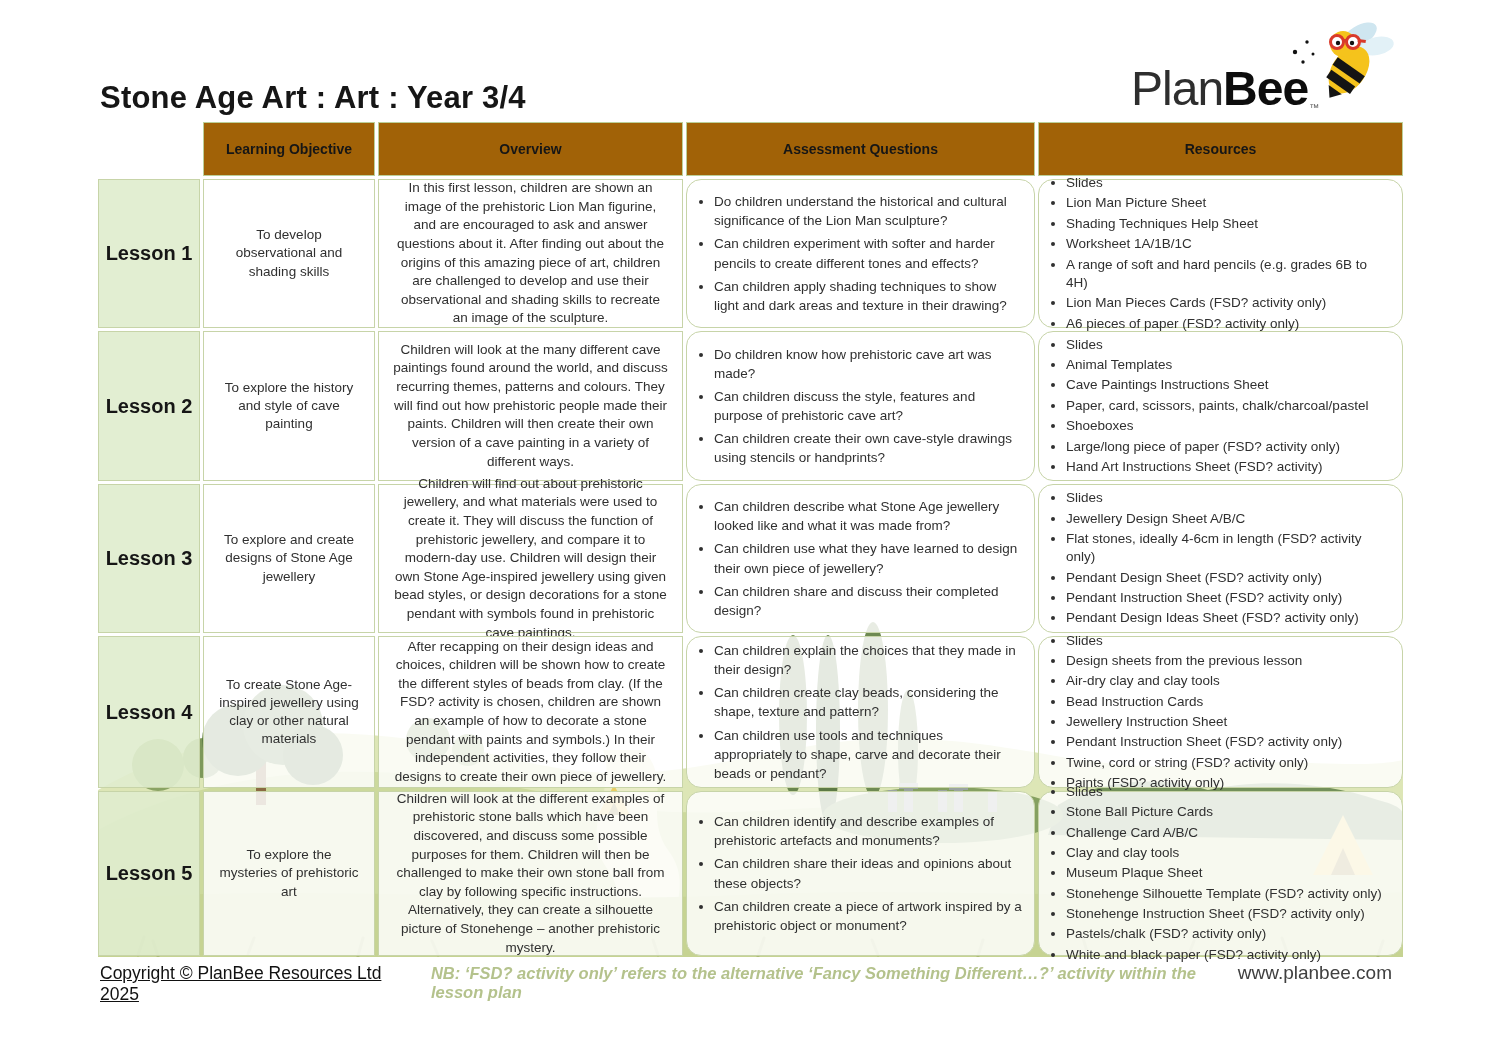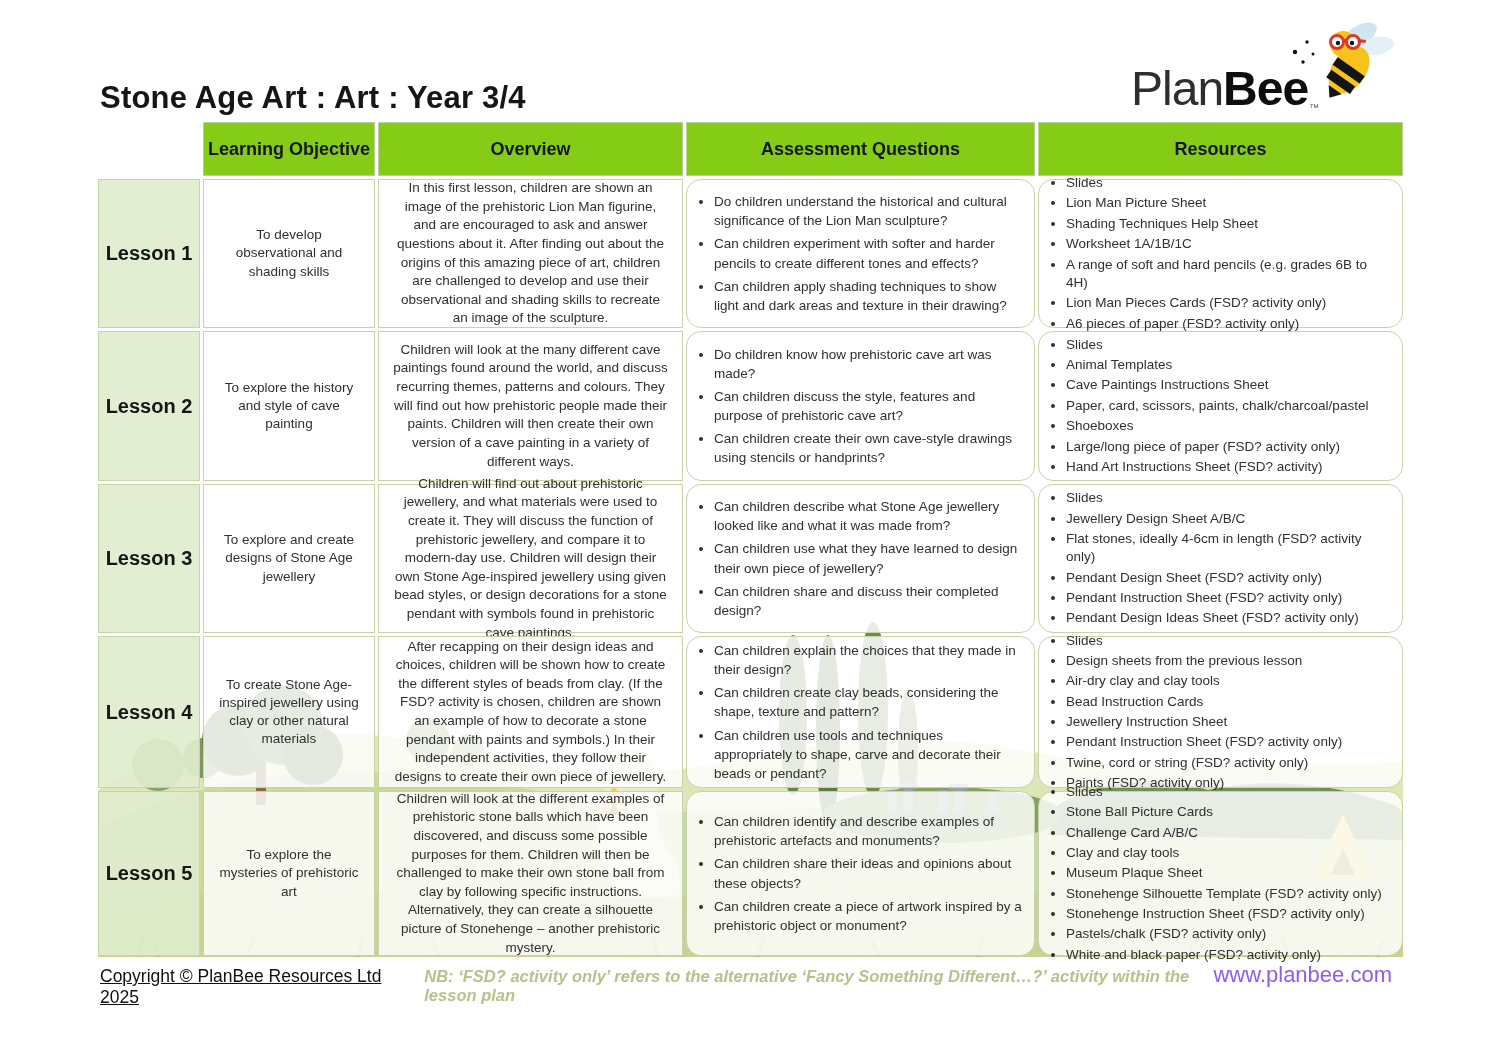--- a/index.html
+++ b/index.html
@@ -22,36 +22,36 @@
   
   .landscape { position:absolute; left:98px; top:600px; width:1305px; height:357px;
     overflow:hidden; z-index:0; }
 
   
   .ltable { position:absolute; left:98px; top:122px; z-index:1; display:grid;
     grid-template-columns:102px 172px 305px 349px 365px;
     grid-template-rows:54px 149px 150px 149px 152px 165px; gap:3px; }
   .cell { border:1px solid #c7d4a8; display:flex; align-items:center; justify-content:center; }
   .spacer { border:none; background:transparent; }
-  .hcell { background:#84cc16; border-color:#bccf98; font-weight:700; font-size:18px; color:#161616; }
+  .hcell { background:#a16207; border-color:#bccf98; font-weight:700; font-size:14px; color:#161616; }
   .lesson-cell { background:rgba(223,237,206,0.92); font-weight:700; font-size:20px; color:#161616; }
   .white-cell { background:rgba(255,255,255,0.84); padding:8px 12px; }
   .objective-cell { font-size:13.5px; text-align:center; line-height:1.35; color:#303030; }
   .overview-cell  { font-size:13.5px; text-align:center; line-height:1.38; color:#303030; padding:8px 14px; }
   .list-cell { justify-content:flex-start; padding:8px 10px 8px 14px;border-radius:15px; }
   .list-cell ul { list-style:disc outside; padding-left:13px; font-size:13.5px; color:#303030; }
   .questions-cell ul li { line-height:1.42; margin:4px 0; }
   .resources-cell ul li { line-height:1.36; margin:2px 0; }
 
   
   .footer { position:absolute; left:100px; right:108px; top:962px; display:flex;
     align-items:baseline; }
   .copyright { font-size:17.5px; color:#111;text-decoration:underline; }
   .fsd-note { font-size:16.5px; font-weight:700; font-style:italic; color:#b4c28c; margin-left:26px; }
-  .website { font-size:22px; color:#8b5cf6; margin-left:auto; }
+  .website { font-size:19px; color:#404040; margin-left:auto; }
 </style>
 </head>
 <body>
 
 <div id="page">
 
   <div class="landscape">
     <svg width="1305" height="357" viewBox="0 0 1305 357">
       <rect x="0" y="0" width="1305" height="357" fill="#ffffff"></rect>
 

